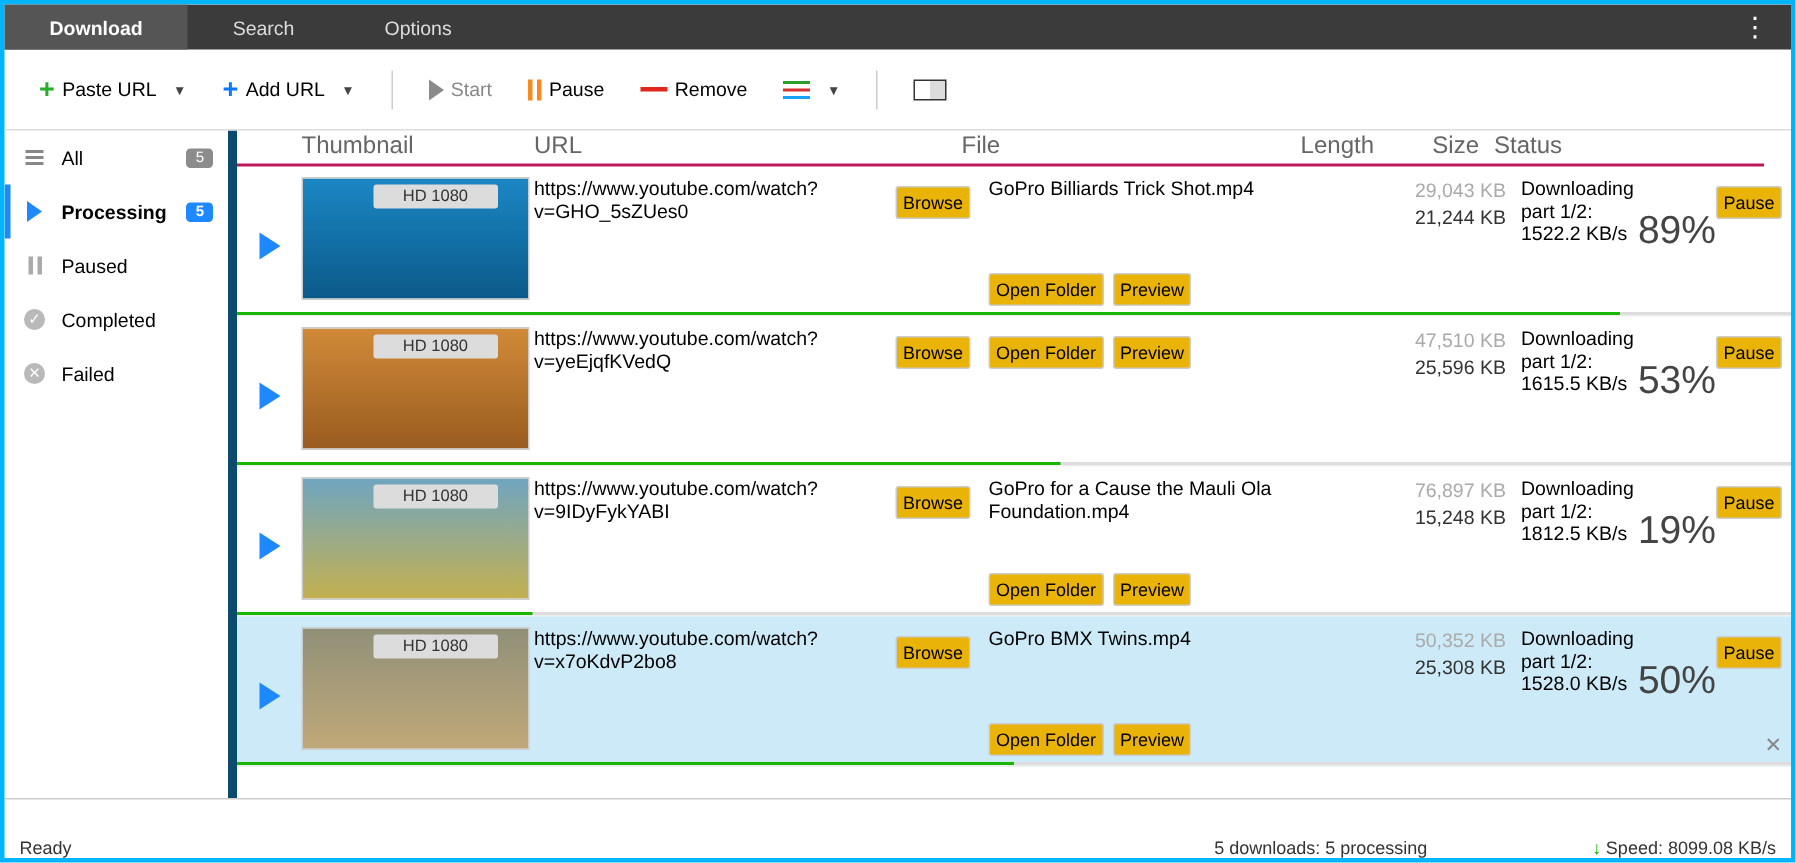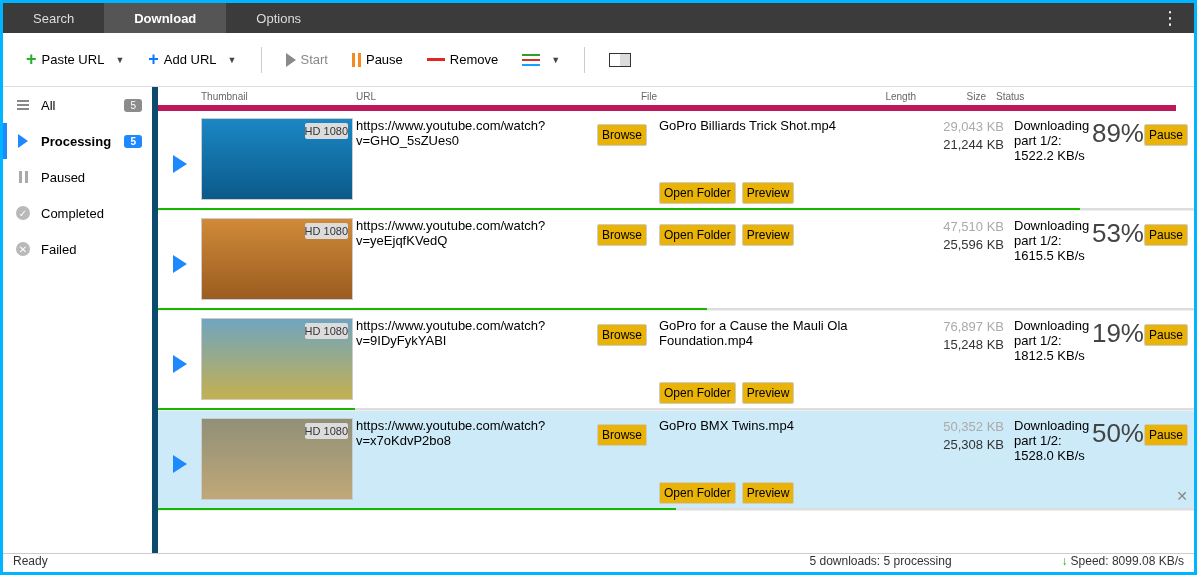--- a/index.html
+++ b/index.html
@@ -33,59 +33,59 @@
 .side-item .blue-bar { position: absolute; left: 0; top: 0; bottom: 0; width: 4px; background: #1e88ff; display:none;}
 .side-item.active .blue-bar { display: block; }
 .side-icon { width: 16px; height: 16px; display:flex; align-items:center; justify-content:center; }
 .ham { display: inline-flex; flex-direction: column; gap: 2px; width: 12px; }
 .ham span { height: 2px; background: #888; }
 .play-blue { width: 0; height: 0; border-left: 10px solid #1e88ff; border-top: 7px solid transparent; border-bottom: 7px solid transparent; }
 .pause-grey span { width: 3px; height: 12px; background: #aaa; }
 .check-circle { width:14px; height:14px; border-radius:50%; background:#b9b9b9; display:flex; align-items:center; justify-content:center; color:#fff; font-size:10px; }
 .x-circle { width:14px; height:14px; border-radius:50%; background:#b9b9b9; display:flex; align-items:center; justify-content:center; color:#fff; font-size:10px; }
 .content { flex: 1; display:flex; flex-direction:column; overflow:hidden; }
-.table-head { display: flex; height: 24px; align-items:center; color:#666; font-size: 10px; border-bottom: 6px solid #be185d; padding-left: 43px; margin-right: 18px;}
+.table-head { display: flex; height: 24px; align-items:center; color:#666; font-size: 16px; border-bottom: 2px solid #be185d; padding-left: 43px; margin-right: 18px;}
 .col-thumb { width: 155px; }
 .col-url { flex: 1; min-width: 268px;}
 .col-file { width: 220px; }
 .col-len { width: 55px; text-align:right; }
 .col-size { width: 70px; text-align:right;}
 .col-status { width: 190px; padding-left: 10px;}
 .rows { flex:1; overflow-y:scroll; }
 .row { display:flex; border-bottom: 1px solid #eee; position:relative; padding: 7px 0 0 0; min-height: 100px;}
 .row.selected { background: #cdeaf8; }
 .row .tick { width: 43px; display:flex; align-items:center; justify-content:center; }
 .row .tick .play-blue { border-left-width: 14px; border-top-width: 9px; border-bottom-width: 9px; cursor:pointer;}
 .row .thumb-col { width: 155px; position: relative; }
 .thumb { width: 152px; height: 82px; background: #777 center/cover; border:1px solid #ccc; position:relative; }
-.badge { position: absolute; top: 4px; right: 4px; background: #dcdcdc; color:#333; font-size: 11px; padding: 2px 0; border-radius: 2px; }
+.badge { position: absolute; top: 4px; right: 20px; background: #dcdcdc; color:#333; font-size: 11px; padding: 2px 20px; border-radius: 2px; }
 .close-x { position:absolute; right:6px; bottom:6px; color:#888; cursor:pointer; font-size:14px;}
 .btn { display:inline-block; background:#eab308; border:1px solid #ccc; padding: 3px 4px; font-size:12px; cursor:pointer; border-radius:2px; margin-top: 6px; margin-right: 6px; margin-bottom: 6px;}
 .row .url-col { flex:1; min-width:268px; padding-right: 6px; display:flex; justify-content:space-between;}
 .row .file-col { width: 220px; display:flex; flex-direction:column; justify-content:space-between; padding-right:6px;}
 .row .len-col { width: 55px; }
 .row .size-col { width: 70px; color:#333; text-align:right; line-height:1.4;}
 .row .size-col .total { color:#aaa; }
 .row .status-col { width: 190px; padding-left:10px; display:flex; flex-direction:row; justify-content:space-between; position:relative;}
-.percent { font-size: 26px; color:#444; text-align:center; font-weight: 400;}
+.percent { font-size: 26px; color:#444; text-align:center; font-weight: 400; margin-top: 20px;}
 .progress { position:absolute; bottom:0; left:0; right:0; height:2px; background:#ddd; }
 .progress .bar { height:100%; background:#19b600; }
-.statusbar { height: 19px; display:flex; align-items:flex-start; font-size:12px; padding: 0 10px; color:#333; border-top:1px solid #ccc;}
+.statusbar { height: 40px; display:flex; align-items:flex-end; font-size:12px; padding: 0 10px; color:#333; border-top:1px solid #ccc;}
 .statusbar .spacer { flex: 1; }
 .green-arrow { color:#19b600; margin-right:3px; font-weight:bold;}
 .rows::-webkit-scrollbar { width: 17px; }
 .rows::-webkit-scrollbar-track { background: #f1f1f1; }
 .rows::-webkit-scrollbar-thumb { background: #c7c7c7; }
 </style>
 </head>
 <body>
 
 <div class="top-tabs">
+  <div class="tab active">Download</div>
   <div class="tab">Search</div>
-  <div class="tab active">Download</div>
   <div class="tab">Options</div>
   <div class="menu-dots">⋮</div>
 </div>
 
 <div class="toolbar">
   <div class="tb-btn">
       <span class="plus-green">+</span>
       <span>Paste URL</span>
       <span class="dd-arrow">▼</span>
     </div>

